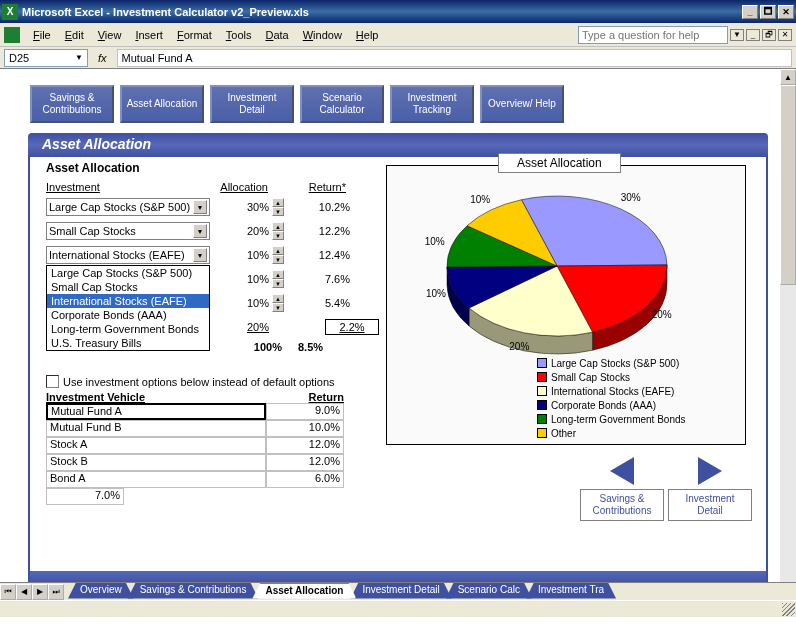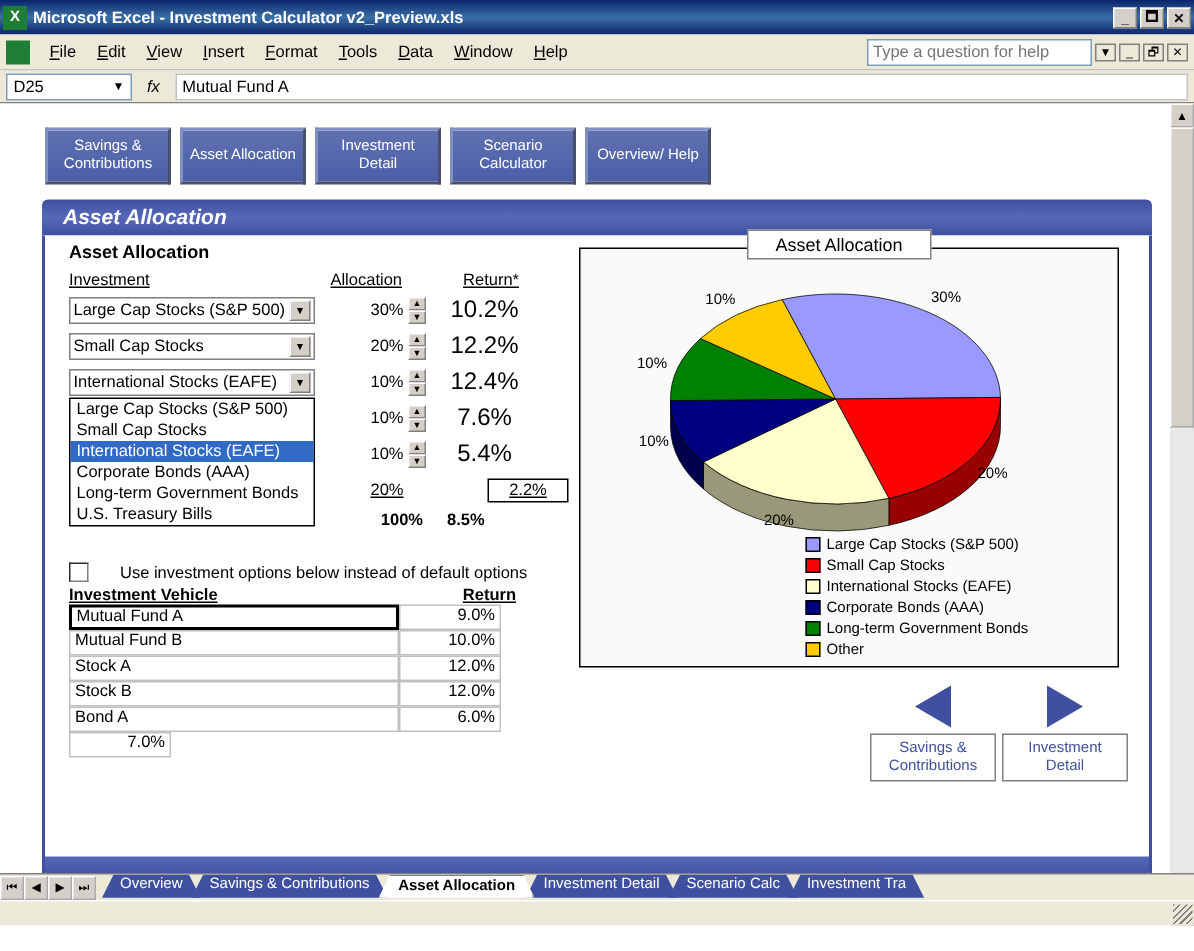--- a/index.html
+++ b/index.html
@@ -47,47 +47,47 @@
 .alloc-hdr .c1 { width: 170px; text-decoration: underline; }
 .alloc-hdr .c2 { width: 70px; text-align: right; text-decoration: underline; padding-right: 18px; }
 .alloc-hdr .c3 { width: 60px; text-align: right; text-decoration: underline; }
 .alloc-row { display: flex; align-items: center; margin-bottom: 4px; height: 20px; }
 .alloc-row .dd-box { width: 164px; height: 18px; background: #fff; border: 1px solid #808080; display: flex; align-items: center; padding: 0 2px; font-size: 11px; }
 .alloc-row .dd-box .v { flex: 1; overflow: hidden; white-space: nowrap; }
 .alloc-row .dd-box .arr { width: 14px; height: 14px; background: #d4d0c8; border: 1px solid #808080; border-top-color: #fff; border-left-color: #fff; display: flex; align-items: center; justify-content: center; font-size: 7px; }
 .alloc-row .pct { width: 62px; text-align: right; padding-right: 3px; font-size: 11px; }
 .alloc-row .spin { width: 12px; display: flex; flex-direction: column; margin-right: 12px; }
 .alloc-row .spin .sb { width: 12px; height: 9px; background: #d4d0c8; border: 1px solid #808080; border-top-color: #fff; border-left-color: #fff; font-size: 6px; display: flex; align-items: center; justify-content: center; cursor: pointer; }
-.alloc-row .ret { width: 54px; text-align: center; font-size: 16px; }
+.alloc-row .ret { width: 54px; text-align: right; font-size: 11px; }
 .alloc-row.txt .c1t { width: 164px; font-size: 11px; text-decoration: underline; }
 .alloc-row.txt .pctU { width: 62px; text-align: right; padding-right: 3px; text-decoration: underline; }
 .alloc-row.txt .gap { width: 24px; }
 .alloc-row.txt .retU { width: 54px; text-align: center; text-decoration: underline; border: 1px solid #000; padding: 1px 3px; margin-left: auto; margin-right: 3px; }
 .alloc-total { display: flex; font-weight: bold; margin-top: 2px; gap: 16px; }
 .alloc-total .c1 { width: 170px; }
 .alloc-total .c2 { width: 50px; text-align: right; }
 .alloc-total .c3 { width: 80px; text-align: left; }
 
 
 .ddlist { position: absolute; left: 0; top: 92px; width: 164px; background: #fff; border: 1px solid #000; z-index: 10; font-size: 11px; }
 .ddlist .li { padding: 0px 4px; height: 14px; line-height: 14px; white-space: nowrap; overflow: hidden; }
 .ddlist .li.sel { background: #316ac5; color: #fff; }
 
 
-.chkrow { position: absolute; left: 16px; top: 218px; display: flex; align-items: center; font-size: 11px; gap: 21px; }
+.chkrow { position: absolute; left: 16px; top: 218px; display: flex; align-items: center; font-size: 11px; gap: 4px; }
 .chkrow .chk { width: 13px; height: 13px; border: 1px inset #808080; background: #fff; }
 
 
 .vehtbl { position: absolute; left: 16px; top: 234px; width: 302px; font-size: 11px; }
 .vehtbl .hdr { display: flex; font-weight: bold; text-decoration: underline; }
 .vehtbl .hdr .c1 { width: 220px; }
 .vehtbl .hdr .c2 { width: 78px; text-align: right; }
 .vehtbl .row { display: flex; height: 17px; }
 .vehtbl .row .c1 { width: 220px; border: 1px solid #c0c0c0; padding: 0 3px; }
-.vehtbl .row .c2 { width: 68px; text-align: right; border: 1px solid #c0c0c0; padding: 0 3px; }
+.vehtbl .row .c2 { width: 78px; text-align: right; border: 1px solid #c0c0c0; padding: 0 3px; }
 .vehtbl .row:first-of-type .c1 { border: 2px solid #000; }
 
 
 .rightcol { position: absolute; left: 356px; top: 0px; width: 360px; }
 .chartttl { position: absolute; left: 112px; top: -4px; background: #fff; border: 1px solid #808080; padding: 2px 18px; font-size: 12px; z-index: 5; }
 .chartbox { border: 1px solid #000; height: 280px; margin-top: 8px; background: #fafafa; position: relative; }
 .chartbox svg { position: absolute; left: 0; top: 0; }
 .legend { position: absolute; left: 150px; top: 190px; font-size: 10px; }
 .legend .lg { display: flex; align-items: center; height: 14px; }
 .legend .lg .sw { width: 10px; height: 10px; border: 1px solid #000; margin-right: 4px; }
@@ -153,20 +153,21 @@
   </div>
 </div>
 
 <div class="mainarea">
 
   <div class="navrow" id="navrow">
       <div class="navbtn">Savings &amp; Contributions</div>
       <div class="navbtn">Asset Allocation</div>
       <div class="navbtn">Investment Detail</div>
       <div class="navbtn">Scenario Calculator</div>
+      <div class="navbtn">Investment Tracking</div>
       <div class="navbtn">Overview/ Help</div>
     </div>
 
   <div class="sectionhdr">
     <span>Asset Allocation</span>
   </div>
 
   <div class="panel">
 
     <div class="leftcol">

